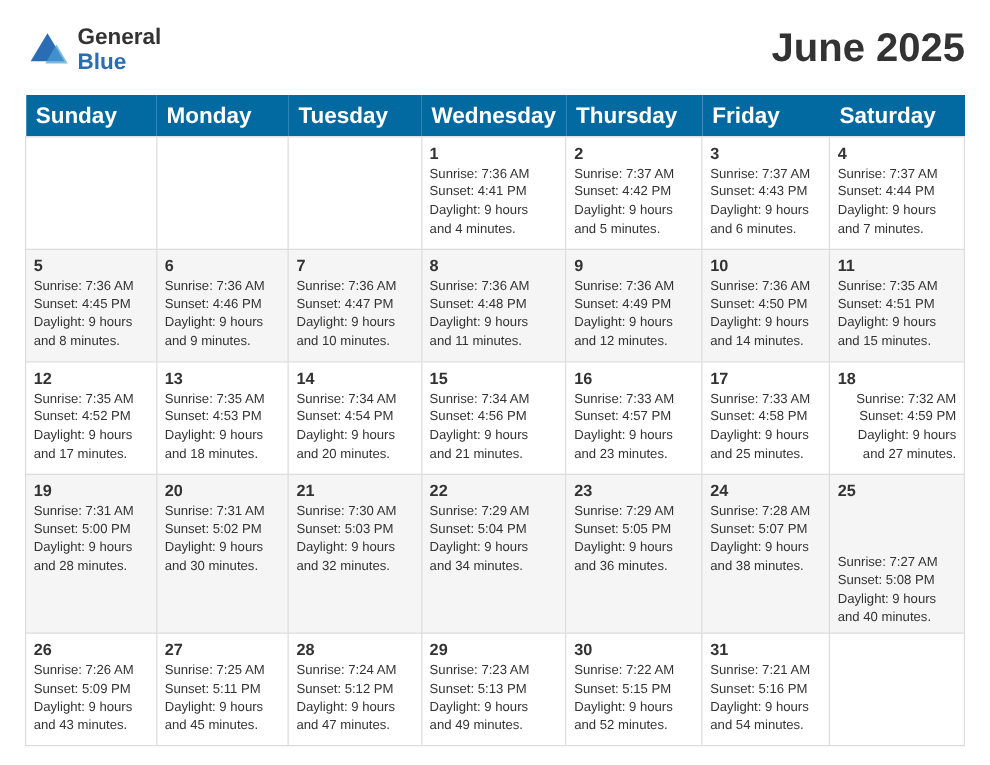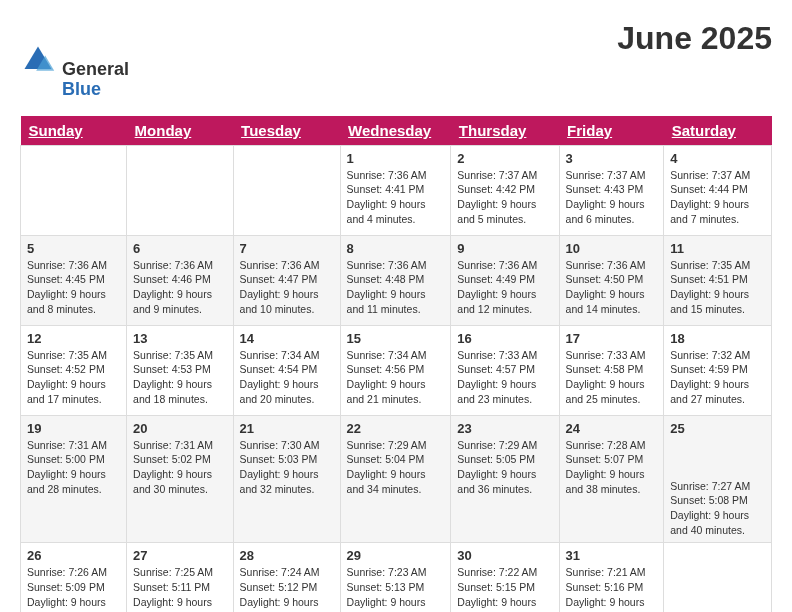--- a/index.html
+++ b/index.html
@@ -18,21 +18,20 @@
     }
     .logo {
       display: flex;
       align-items: center;
       gap: 6px;
     }
     .logo-text {
       display: flex;
       flex-direction: column;
       line-height: 1.1;
-      margin-top: 40px;
     }
     .logo-general {
       font-size: 18px;
       font-weight: bold;
       color: #333;
     }
     .logo-blue {
       font-size: 18px;
       font-weight: bold;
       color: #2a6db5;
@@ -51,27 +50,26 @@
     }
     .location-title {
       font-size: 16px;
       color: #555;
     }
     .calendar-table {
       width: 100%;
       border-collapse: collapse;
     }
     .calendar-table th {
-      background-color: #be185d;
+      background-color: #0369a1;
       color: white;
       text-align: left;
       padding: 6px 8px;
-      font-size: 15px;
-      font-weight: bold;
-      text-decoration: underline;
+      font-size: 18px;
+      font-weight: bold;
     }
     .calendar-table td {
       border: 1px solid #ddd;
       vertical-align: top;
       padding: 5px 6px;
       width: 113px;
       min-height: 80px;
       font-size: 11px;
       color: #333;
       background: #fff;
@@ -251,21 +249,21 @@
         </td>
         <td>
           <span class="day-number">17</span>
           <div class="day-info" style="white-space: pre-line;">Sunrise: 7:33 AM
 Sunset: 4:58 PM
 Daylight: 9 hours
 and 25 minutes.</div>
         </td>
         <td>
           <span class="day-number">18</span>
-          <div class="day-info" style="white-space: pre-line;">Sunrise: 7:32 AM
+          <div class="day-info" style="white-space: pre-line; text-align: right;">Sunrise: 7:32 AM
 Sunset: 4:59 PM
 Daylight: 9 hours
 and 27 minutes.</div>
         </td>
       </tr>
       <tr class="week-row">
         <td>
           <span class="day-number">19</span>
           <div class="day-info" style="white-space: pre-line;">Sunrise: 7:31 AM
 Sunset: 5:00 PM

